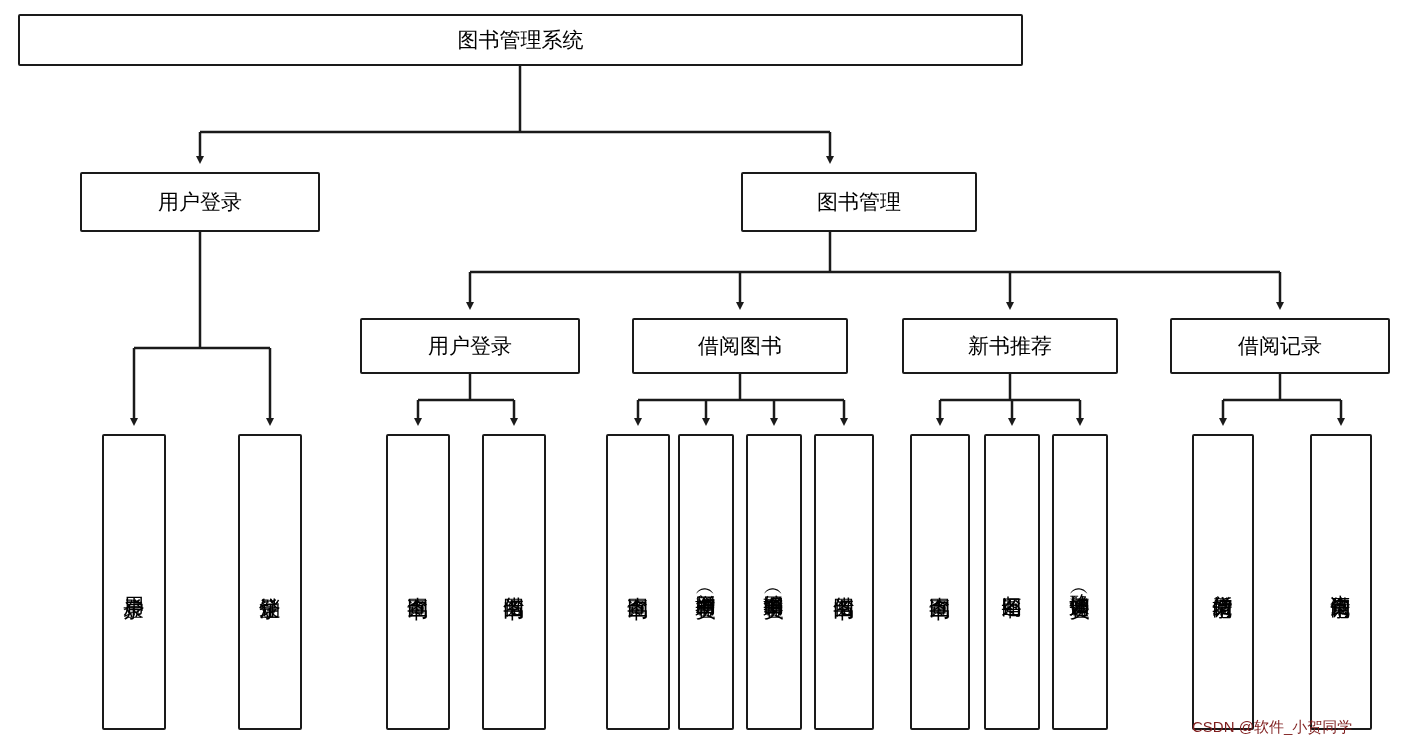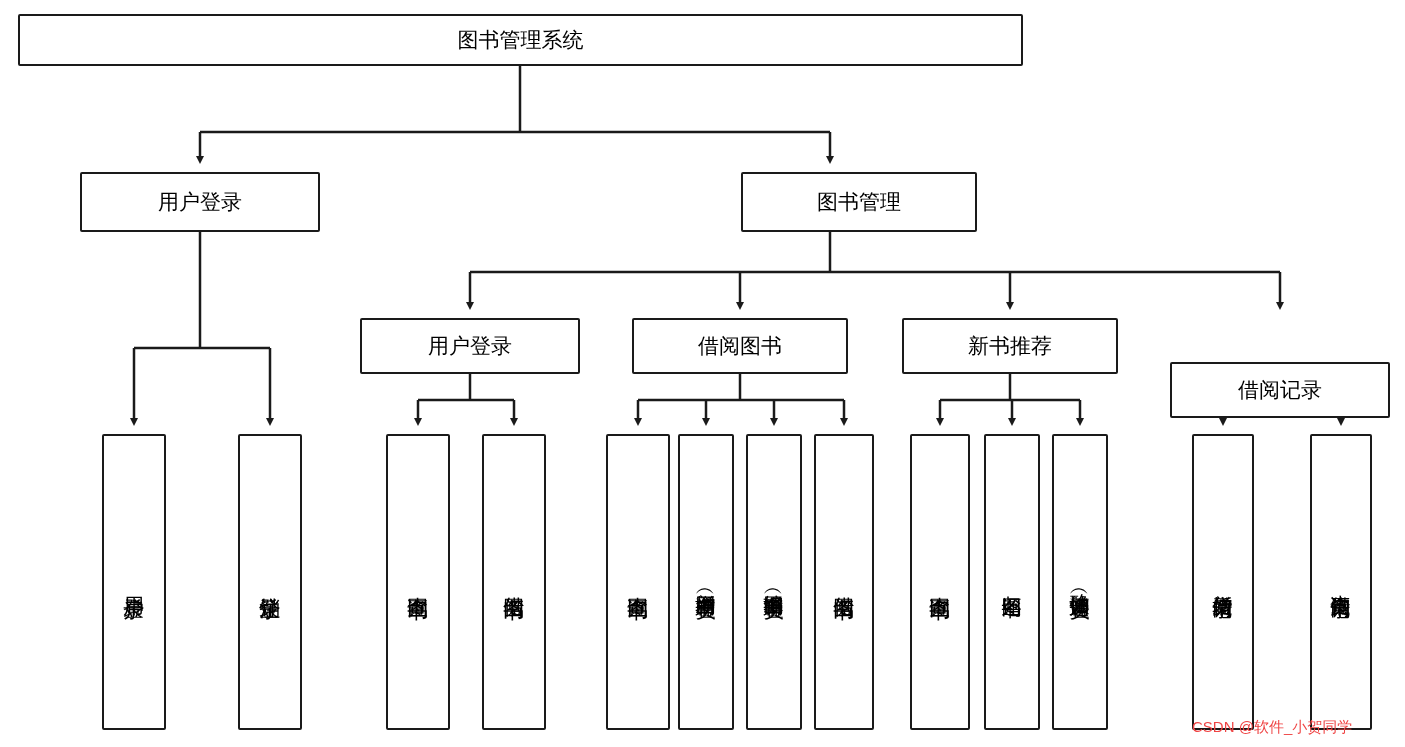--- a/index.html
+++ b/index.html
@@ -47,21 +47,21 @@
     padding: 10px 0;
     font-size: 21px;
     line-height: 1.3;
   }
   .node.vertical.narrow {
     font-size: 20px;
   }
   .watermark {
     position: absolute;
     font-size: 15px;
-    color: #ef4444;
+    color: #7f1d1d;
     white-space: nowrap;
     text-align: right;
   }
 </style>
 </head>
 <body>
 
 <div id="canvas">
 
   <svg id="edges" viewBox="0 0 1405 747">
@@ -119,21 +119,21 @@
   <div class="node" style="left:80px; top:172px; width:240px; height:60px;">用户登录</div>
 
   <div class="node" style="left:712px; top:172px; width:236px; height:60px;margin-left:29px;">图书管理</div>
 
   <div class="node" style="left:360px; top:318px; width:220px; height:56px;">用户登录</div>
 
   <div class="node" style="left:632px; top:318px; width:216px; height:56px;">借阅图书</div>
 
   <div class="node" style="left:902px; top:318px; width:216px; height:56px;">新书推荐</div>
 
-  <div class="node" style="left:1170px; top:318px; width:220px; height:56px;margin-top:44px;">借阅记录</div>
+  <div class="node" style="left:1170px; top:318px; width:220px; height:56px;">借阅记录</div>
 
   <div class="node vertical" style="left:102px; top:434px; width:64px; height:296px;">用户登录</div>
 
   <div class="node vertical" style="left:238px; top:434px; width:64px; height:296px;">注销登录</div>
 
   <div class="node vertical" style="left:386px; top:434px; width:64px; height:296px;">查询图书</div>
 
   <div class="node vertical" style="left:482px; top:434px; width:64px; height:296px;">借阅图书</div>
 
   <div class="node vertical" style="left:606px; top:434px; width:64px; height:296px;">查询图书</div>

